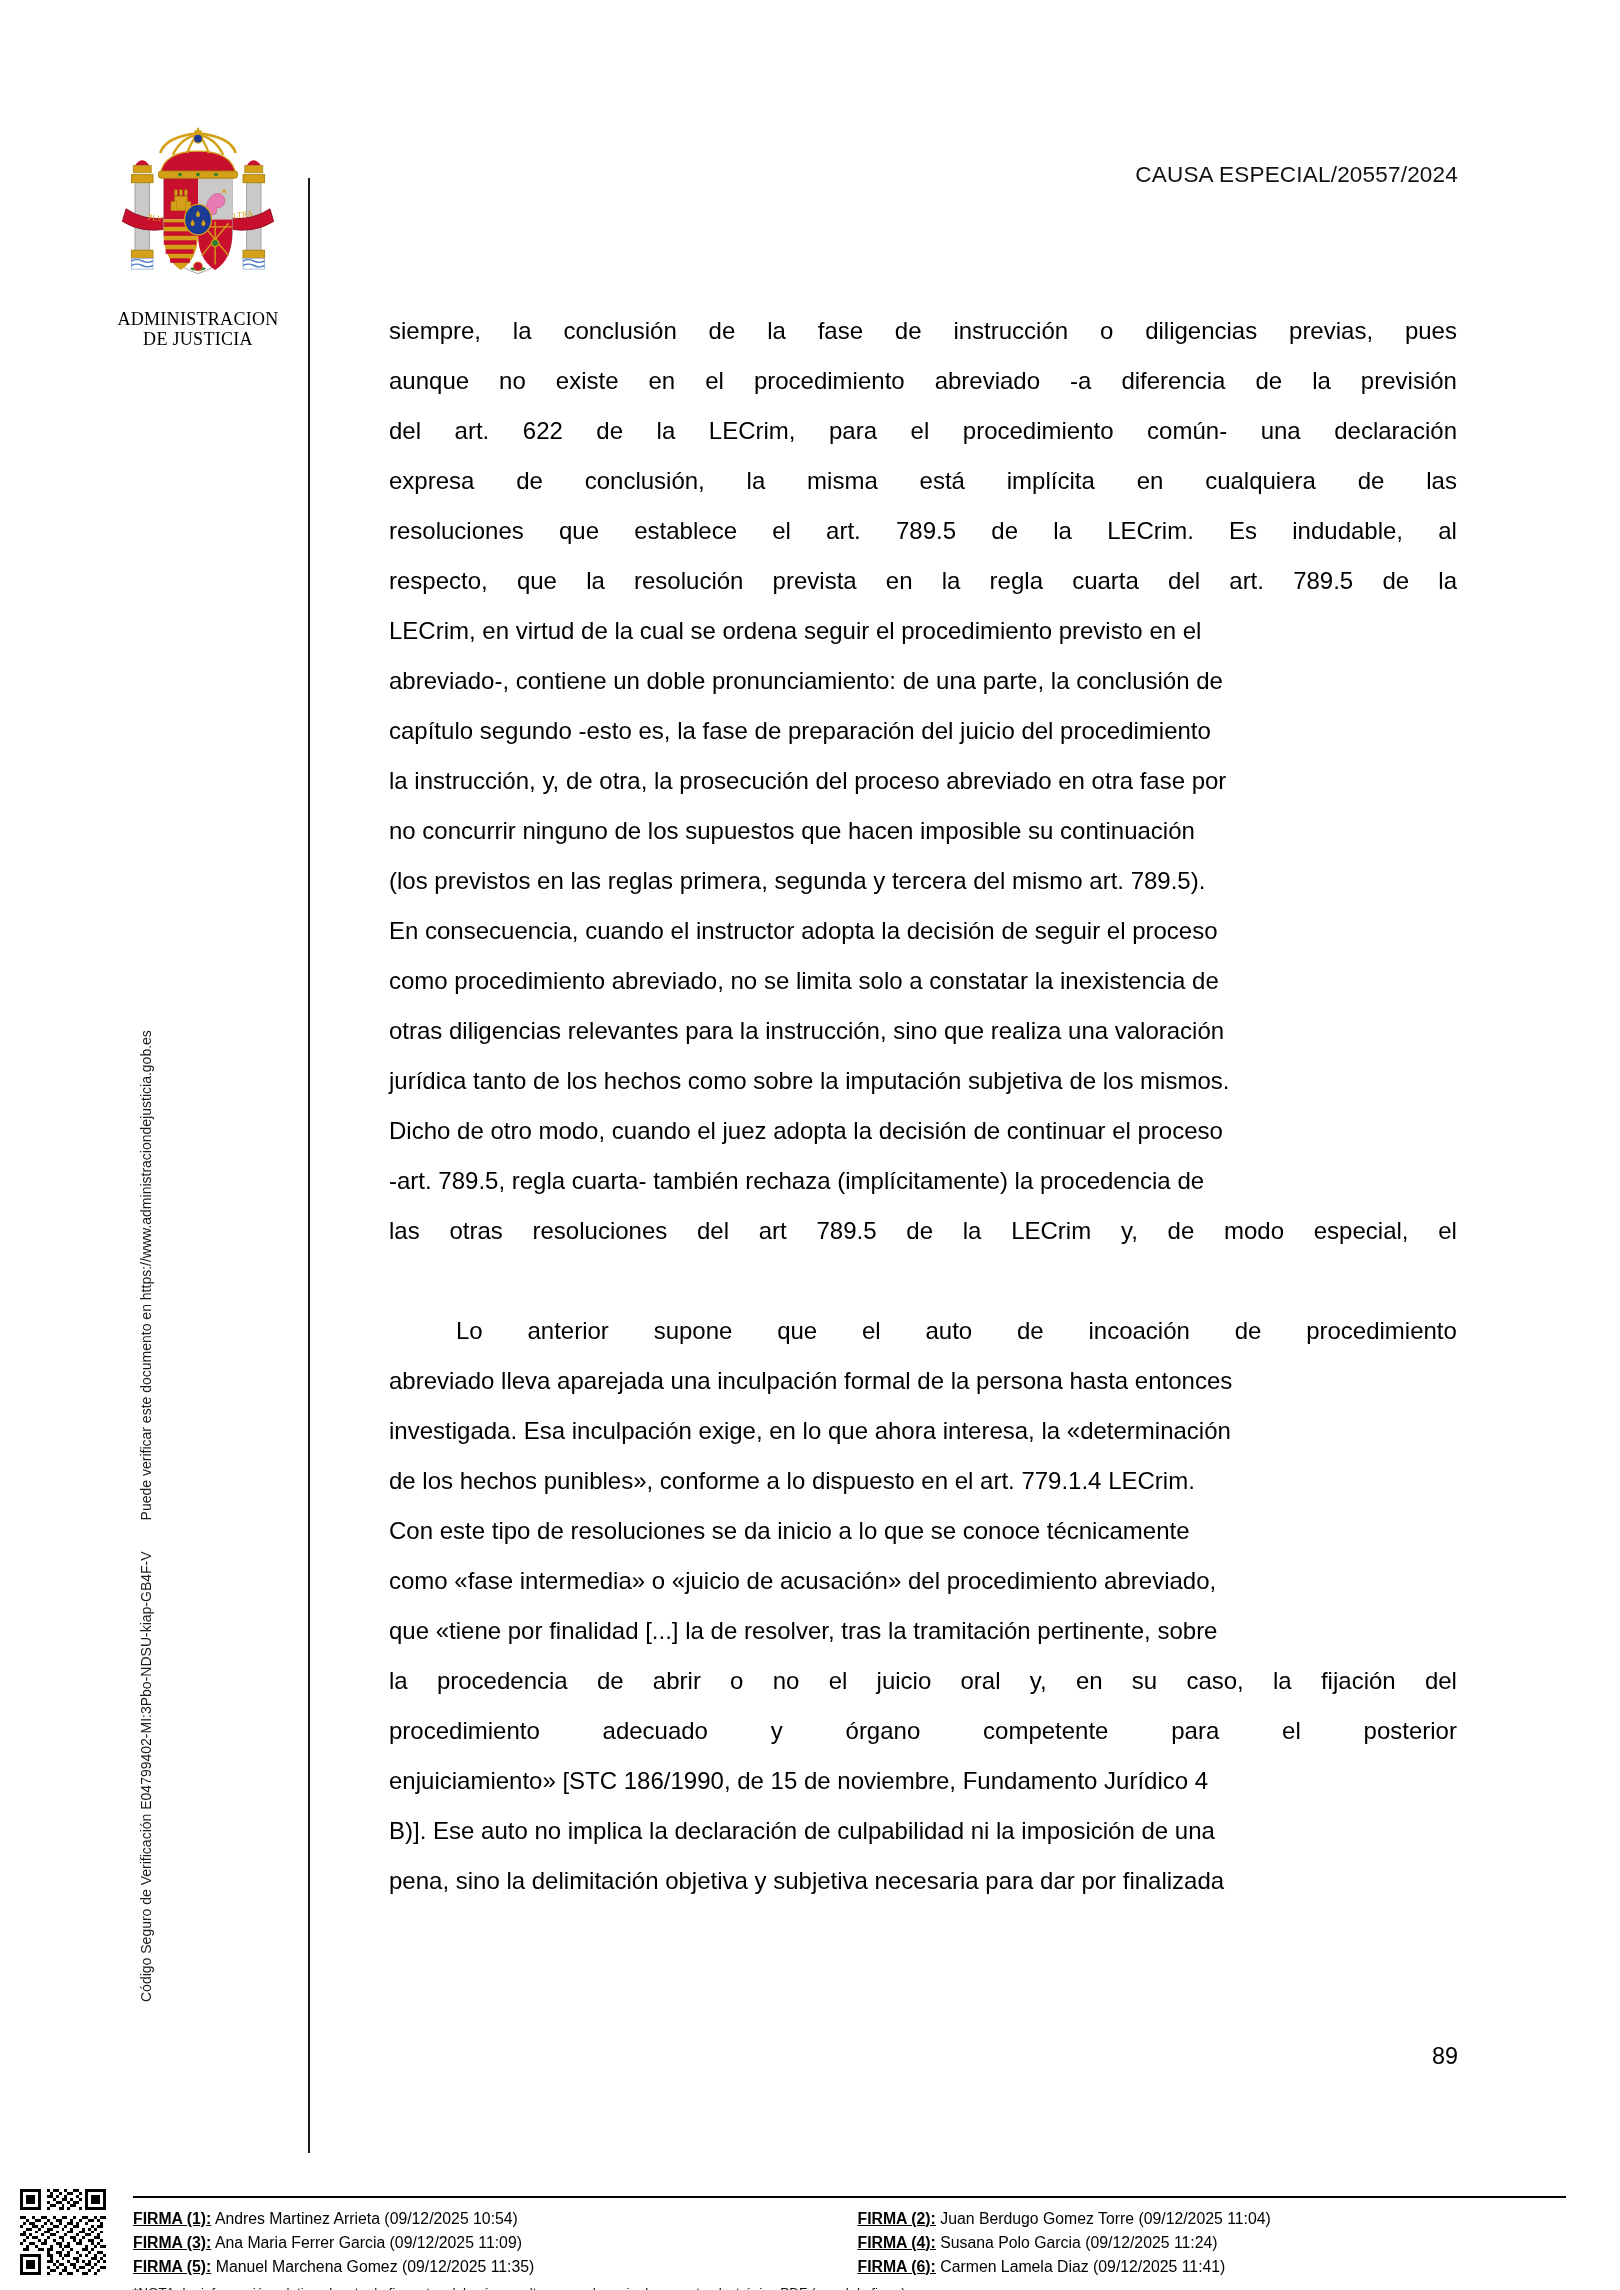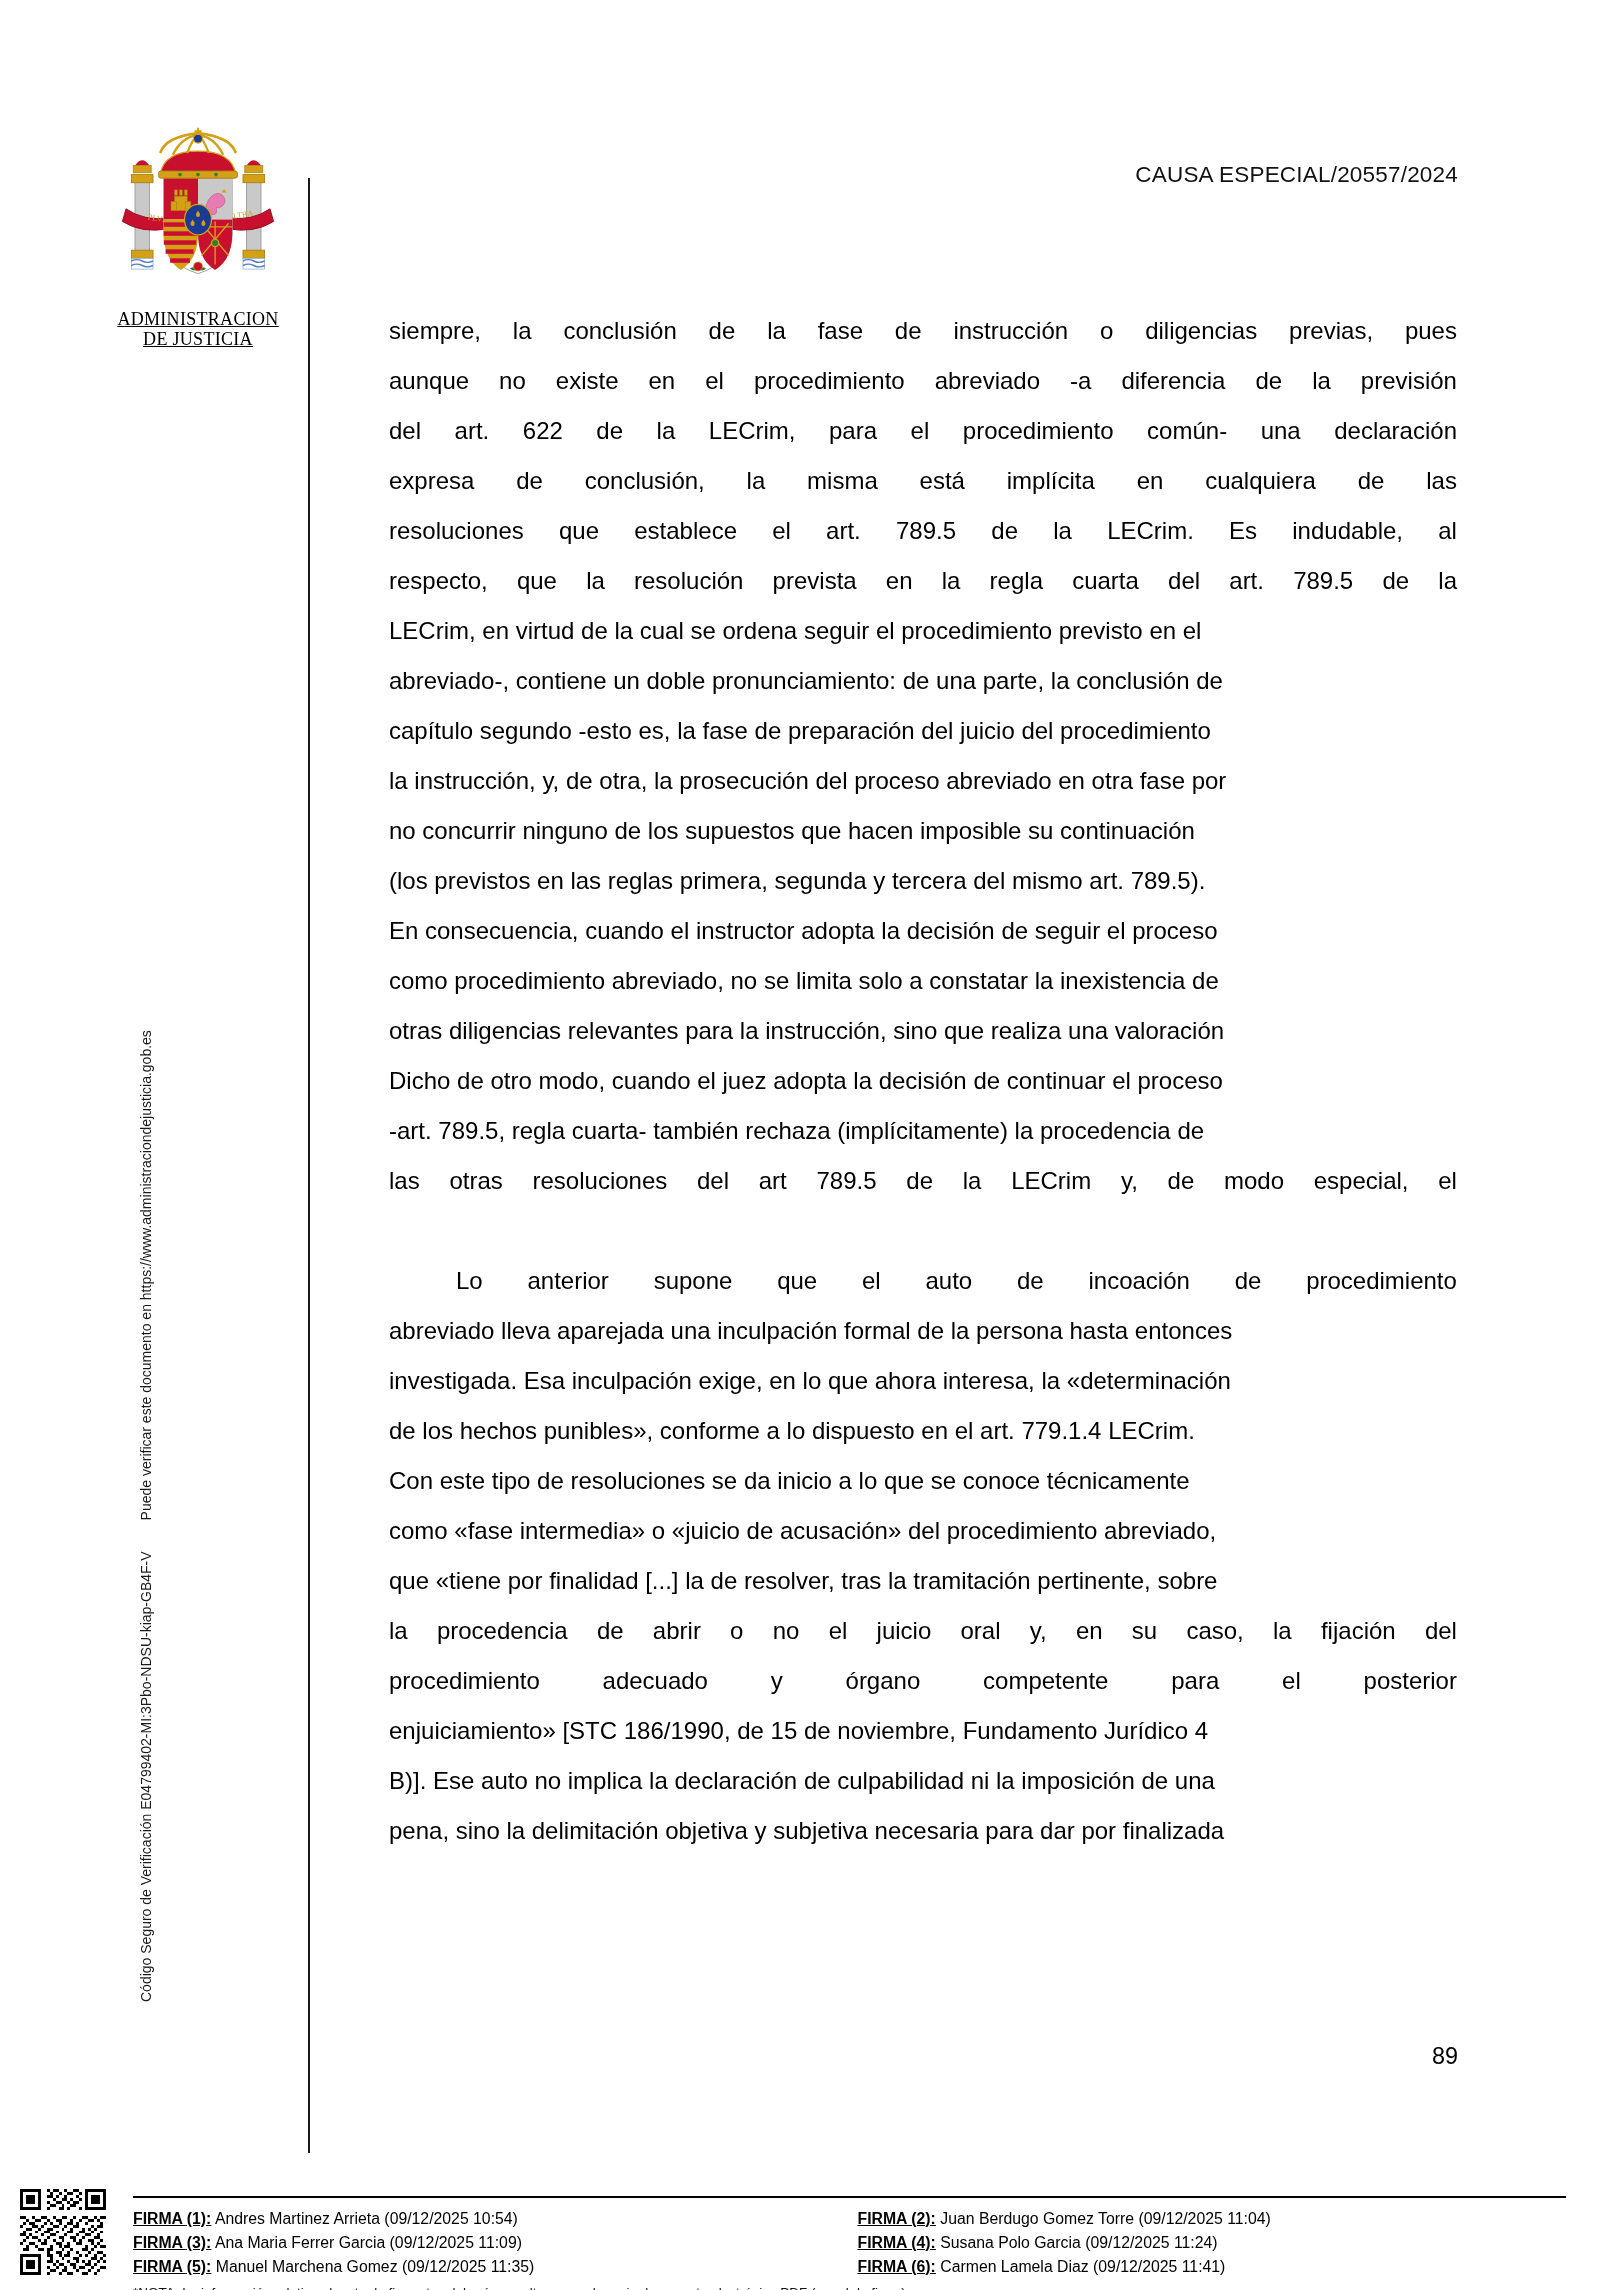--- a/index.html
+++ b/index.html
@@ -36,21 +36,20 @@
     text-align: center;
   }
   .emblem-svg { display: block; margin: 0 auto; }
   .emblem-caption {
     font-family: "Liberation Serif", serif;
     font-size: 18px;
     line-height: 1.15;
     color: #000;
     margin-top: 2.7px;
     letter-spacing: 0.3px;
-    text-decoration: underline;
   }
 
   
   .vrule {
     position: absolute;
     left: 308px;
     top: 178px;
     width: 1.8px;
     height: 1975px;
     background: #1a1a1a;
@@ -354,20 +353,21 @@
       </span>
       <span class="line">LECrim, en virtud de la cual se ordena seguir el procedimiento previsto en el</span>
       <span class="line">abreviado-, contiene un doble pronunciamiento: de una parte, la conclusión de</span>
       <span class="line">capítulo segundo -esto es, la fase de preparación del juicio del procedimiento</span>
       <span class="line">la instrucción, y, de otra, la prosecución del proceso abreviado en otra fase por</span>
       <span class="line">no concurrir ninguno de los supuestos que hacen imposible su continuación</span>
       <span class="line">(los previstos en las reglas primera, segunda y tercera del mismo art. 789.5).</span>
       <span class="line">En consecuencia, cuando el instructor adopta la decisión de seguir el proceso</span>
       <span class="line">como procedimiento abreviado, no se limita solo a constatar la inexistencia de</span>
       <span class="line">otras diligencias relevantes para la instrucción, sino que realiza una valoración</span>
+      <span class="line">jurídica tanto de los hechos como sobre la imputación subjetiva de los mismos.</span>
       <span class="line">Dicho de otro modo, cuando el juez adopta la decisión de continuar el proceso</span>
       <span class="line">-art. 789.5, regla cuarta- también rechaza (implícitamente) la procedencia de</span>
       <span class="line" style="display: flex; justify-content: space-between;">
         <span>las</span>
         <span>otras</span>
         <span>resoluciones</span>
         <span>del</span>
         <span>art</span>
         <span>789.5</span>
         <span>de</span>

